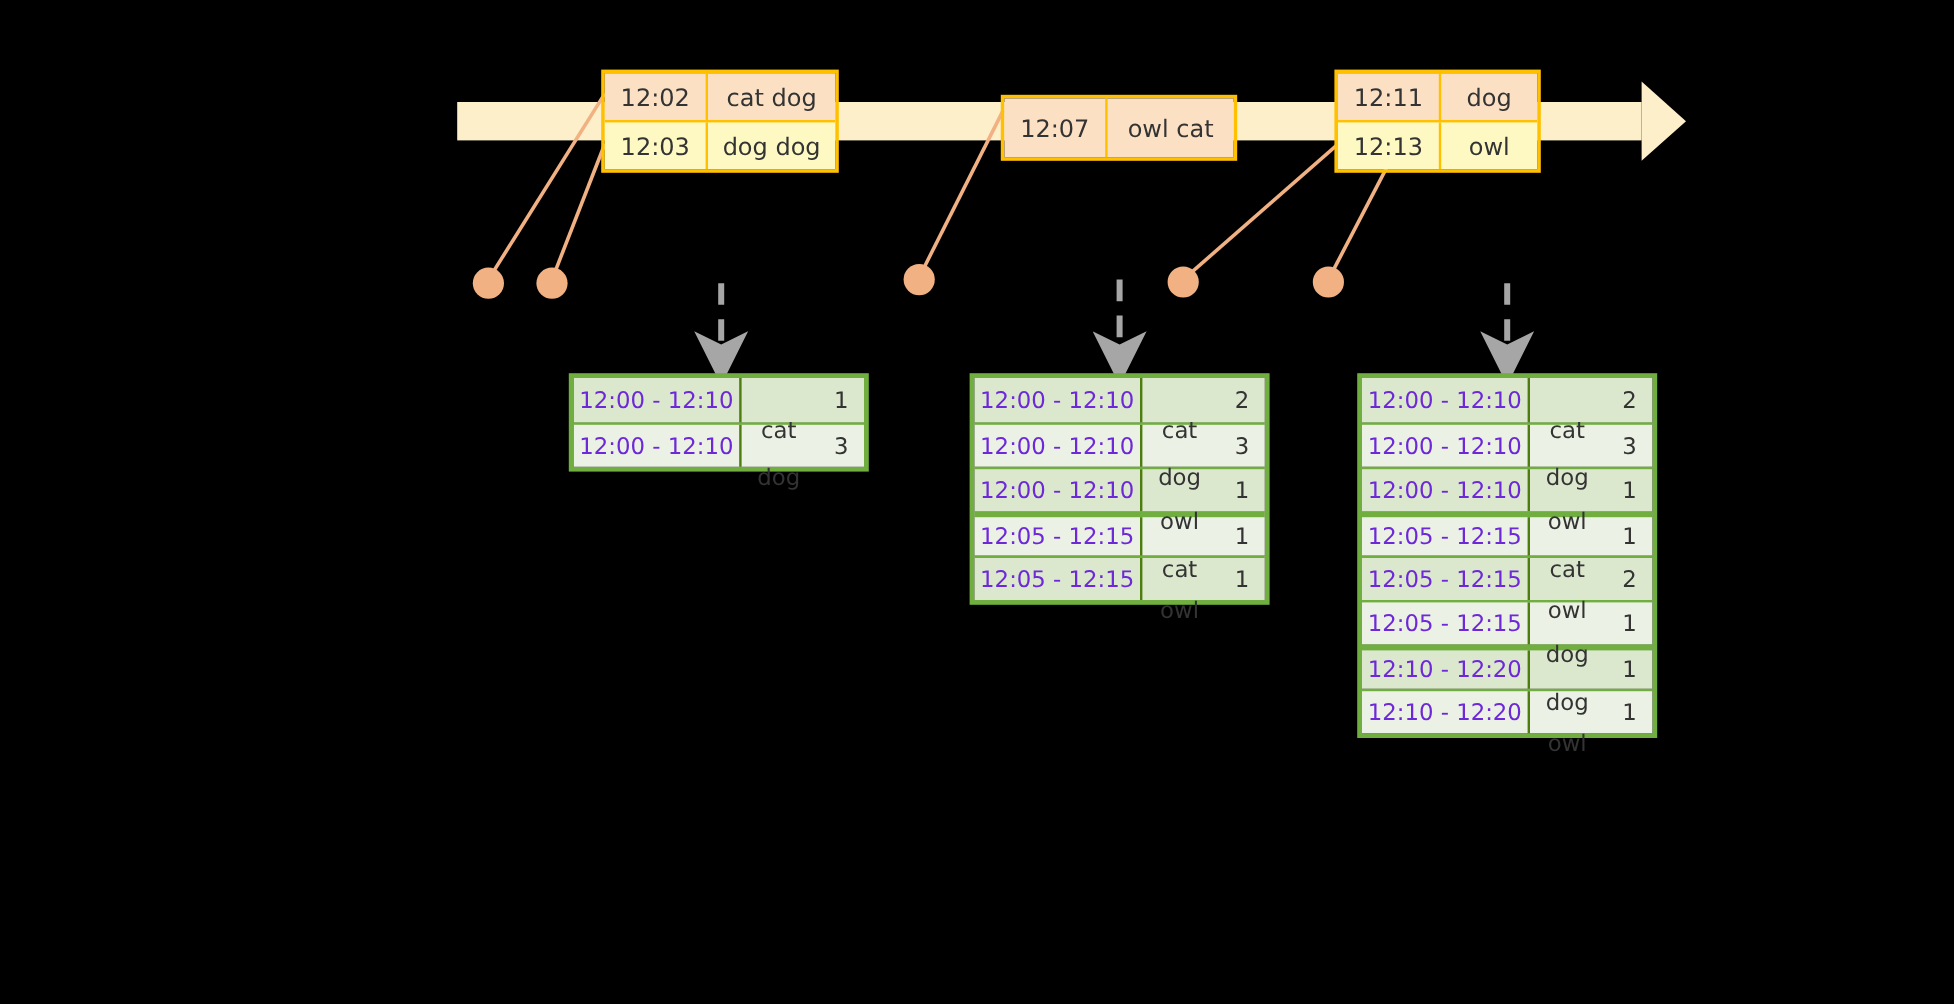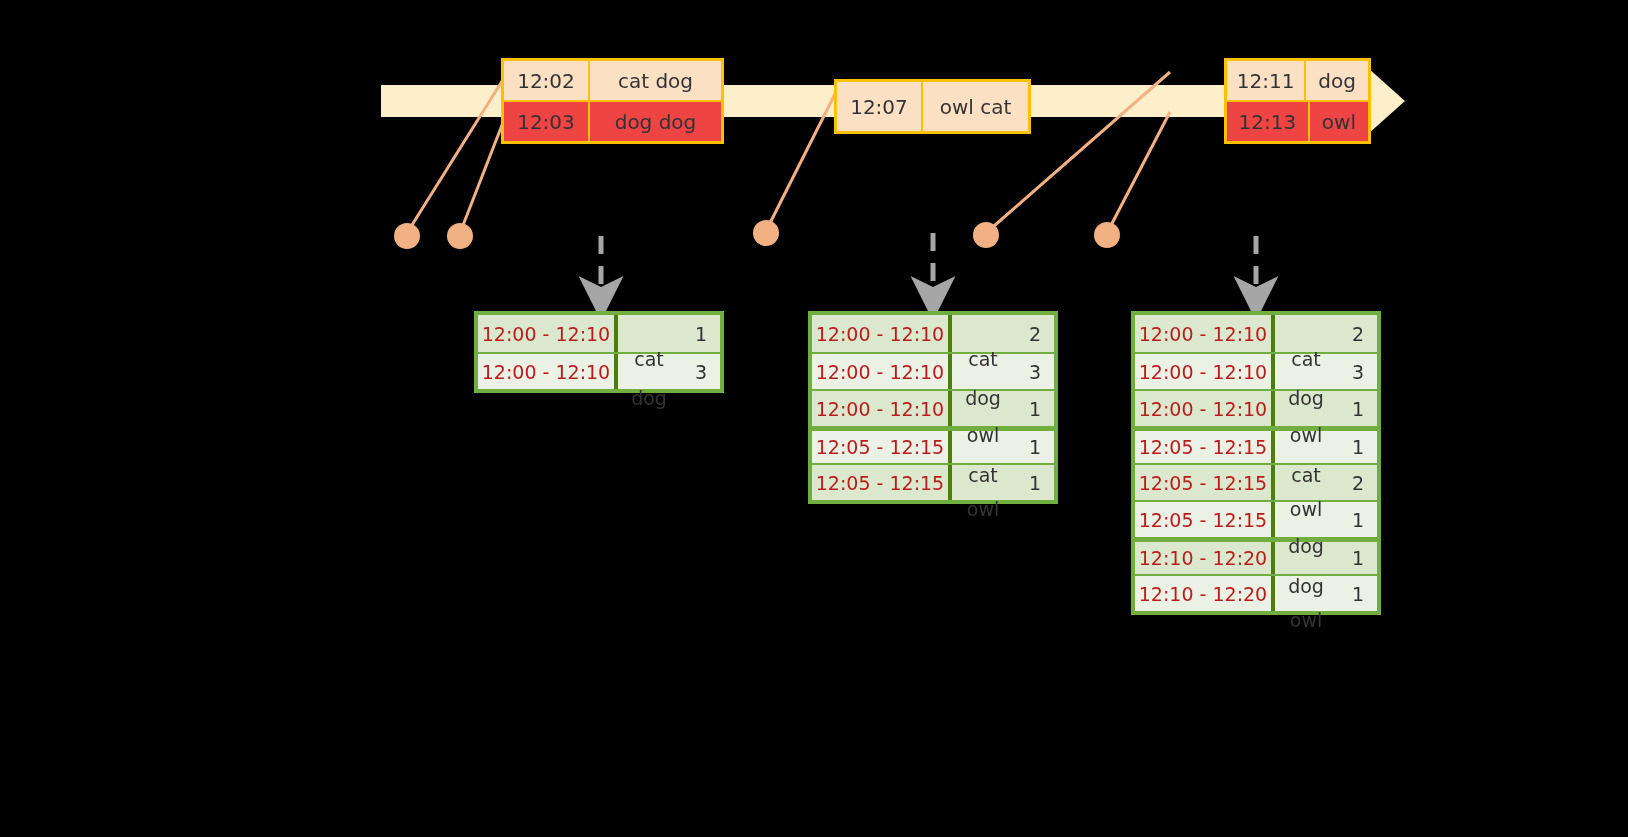--- a/index.html
+++ b/index.html
@@ -8,35 +8,35 @@
 
   .stage{position:absolute;left:0;top:0;width:1628px;height:837px;}
   svg.layer{position:absolute;left:0;top:0;width:1628px;height:837px;pointer-events:none;}
 
   
   .evt-box{position:absolute;border:3px solid #FFC000;box-sizing:border-box;
            display:flex;flex-direction:column;z-index:5;}
   .evt-row{display:flex;flex:1;}
   .evt-row + .evt-row{border-top:2px solid #FFC000;}
   .evt-row.shade{background:#FBE0C4;}
-  .evt-row.plain{background:#ef4444;}
+  .evt-row.plain{background:#fef9c3;}
   .evt-time{width:84px;display:flex;align-items:center;justify-content:center;
             border-right:2px solid #FFC000;font-size:20px;color:#333;}
   .evt-words{flex:1;display:flex;align-items:center;justify-content:center;
              font-size:20px;color:#333;padding:0 12px;border-radius:13px;}
 
   
   .gtable{position:absolute;border:4px solid #6FAE3F;box-sizing:border-box;z-index:5;}
   .grow{display:flex;height:37px;box-sizing:border-box;}
   .grow.a{background:#DCE8CE;}
   .grow.b{background:#EBF1E4;}
   .grow + .grow{border-top:2px solid #6FAE3F;}
   .grow.sep{border-top:5px solid #6FAE3F;}
   .gc-window{display:flex;align-items:center;justify-content:center;
-             border-right:4px solid #4d7c0f;font-size:19px;color:#b91c1c;}
+             border-right:2px solid #4d7c0f;font-size:19px;color:#6d28d9;}
   .gc-word{display:flex;align-items:center;justify-content:center;
            border-right:2px solid #6FAE3F;font-size:19px;color:#333;width:62px;margin-top:44px;}
   .gc-count{display:flex;align-items:center;justify-content:center;
             font-size:19px;color:#333;width:38px;}
 </style>
 </head>
 <body>
 
 <div class="stage">
 
@@ -68,39 +68,39 @@
       <circle cx="1107" cy="235" r="13"></circle>
     </g>
 
     <g stroke="#A6A6A6" stroke-width="5" stroke-dasharray="18 12" fill="none">
       <line x1="601" y1="236" x2="601" y2="296" marker-end="url(#dashhead)"></line>
       <line x1="933" y1="233" x2="933" y2="296" marker-end="url(#dashhead)"></line>
       <line x1="1256" y1="236" x2="1256" y2="296" marker-end="url(#dashhead)"></line>
     </g>
   </svg>
 
-  <div class="evt-box" style="left:501px;top:58px;width:223px;height:86px;">
+  <div class="evt-box" style="left:501px;top:58px;width:198px;height:86px;">
     <div class="evt-row shade">
       <div class="evt-time">12:02</div>
       <div class="evt-words">cat dog</div>
     </div>
     <div class="evt-row plain">
       <div class="evt-time">12:03</div>
       <div class="evt-words">dog dog</div>
     </div>
   </div>
 
   <div class="evt-box" style="left:834px;top:79px;width:197px;height:55px;">
     <div class="evt-row shade">
       <div class="evt-time">12:07</div>
       <div class="evt-words">owl cat</div>
     </div>
   </div>
 
-  <div class="evt-box" style="left:1224px;top:58px;width:147px;height:86px;">
+  <div class="evt-box" style="left:1112px;top:58px;width:172px;height:86px;">
     <div class="evt-row shade">
       <div class="evt-time">12:11</div>
       <div class="evt-words">dog</div>
     </div>
     <div class="evt-row plain">
       <div class="evt-time">12:13</div>
       <div class="evt-words">owl</div>
     </div>
   </div>
 

